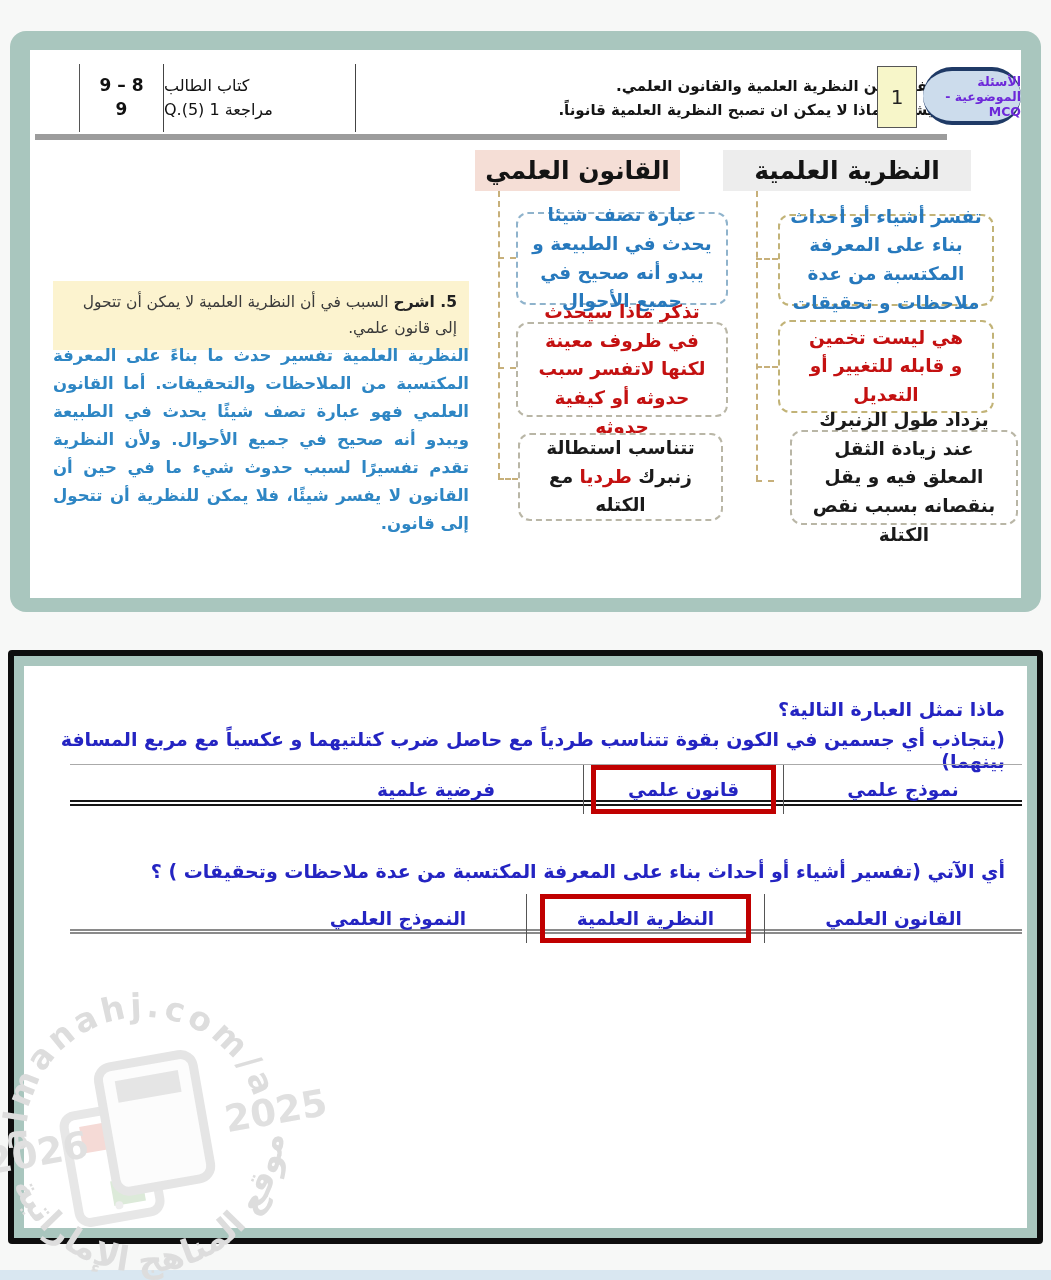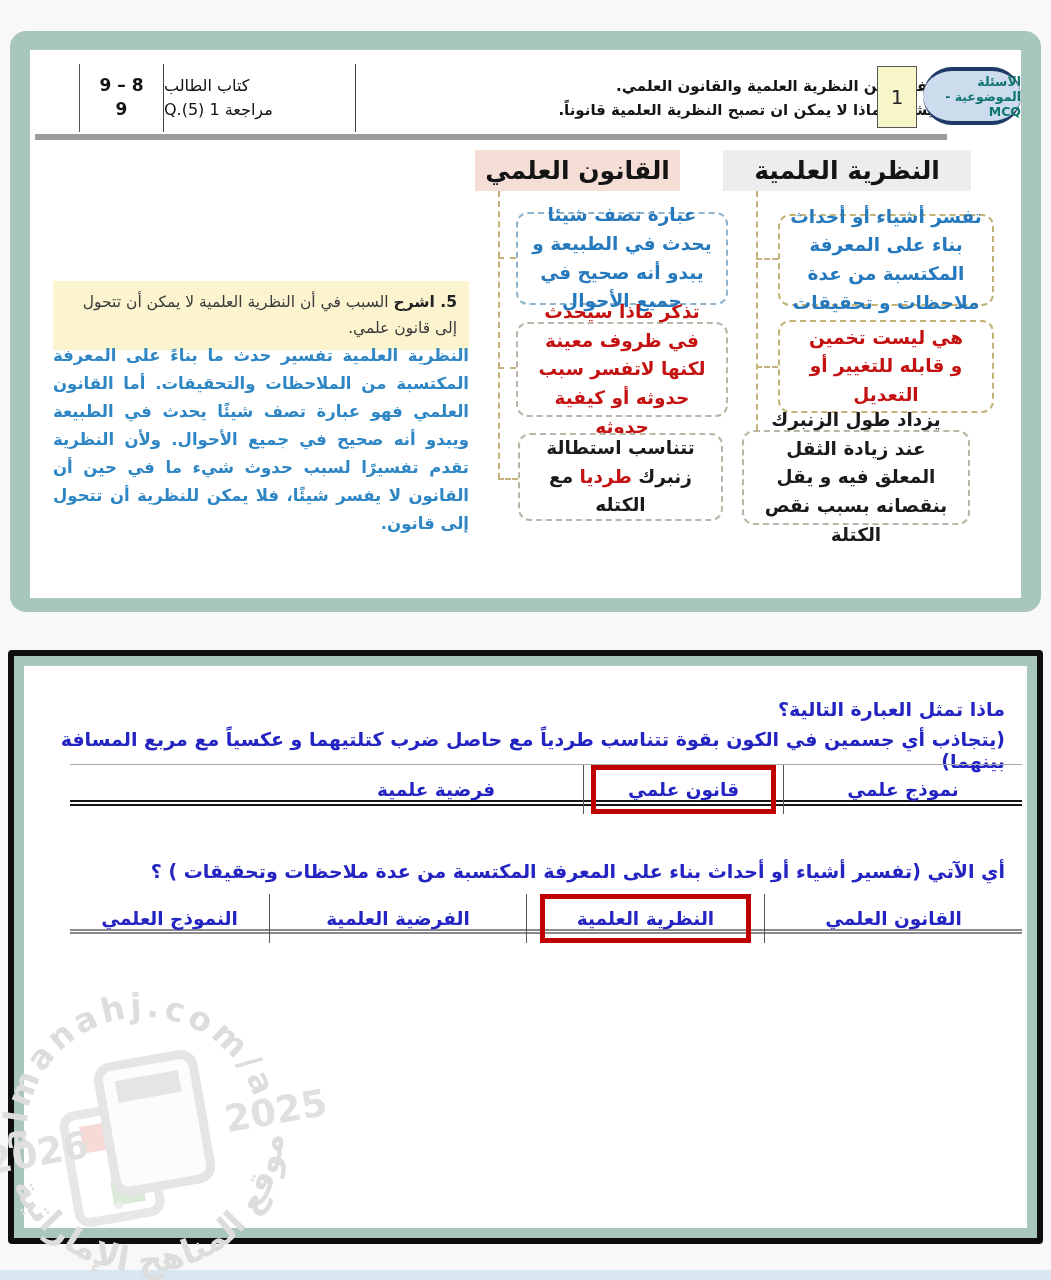--- a/index.html
+++ b/index.html
@@ -23,21 +23,21 @@
   .cell-obj{flex:1;direction:rtl;padding-right:14px;font-weight:bold;font-size:15px;color:#141414;line-height:1.6;}
   .obj-line{display:flex;direction:rtl;align-items:center;gap:7px;}
   .bullet{color:#cc0000;font-size:15px;}
   .hdr-grayline{left:5px;top:84px;width:912px;height:6px;background:#9c9c9c;}
   .cell-num{left:847px;top:16px;width:40px;height:62px;background:#f7f6c9;border:1px solid #555;
       box-sizing:border-box;display:flex;align-items:center;justify-content:center;
       font-size:20px;color:#222;}
   .cell-mcq{left:893px;top:17px;width:98px;height:58px;background:#ccdcec;
       border-top:4px solid #1f3a66;border-bottom:4px solid #1f3a66;box-sizing:border-box;
       display:flex;align-items:center;justify-content:center;direction:rtl;
-      font-size:12.5px;font-weight:bold;color:#0f766e;border-radius:29px;}
+      font-size:12.5px;font-weight:bold;color:#6d28d9;border-radius:29px;}
   
   .col-hdr{height:41px;display:flex;align-items:center;justify-content:center;direction:rtl;
       font-size:25px;font-weight:bold;color:#141414;}
   .law-hdr{left:445px;top:100px;width:205px;background:#f5ded6;}
   .theory-hdr{left:693px;top:100px;width:248px;background:#ededed;}
   
   .vline{width:0;border-left:2px dashed #c7b07a;}
   .hstub{height:0;border-top:2px dashed #c7b07a;}
   
   .cbox{box-sizing:border-box;border:2px dashed #c2b377;border-radius:12px;
@@ -127,21 +127,21 @@
         <span class="red-t">طرديا</span>
         <span>مع الكتله</span>
       </span>
     </div>
     <div class="abs cbox red-t" style="left:748px;top:270px;width:216px;height:93px;">
       <span>
         <span>هي ليست تخمين</span><br>
         <span>و قابله للتغيير أو التعديل</span>
       </span>
     </div>
-    <div class="abs cbox b-gray black-t" style="left:712px;top:380px;width:228px;height:95px;">يزداد طول الزنبرك عند زيادة الثقل المعلق فيه و يقل بنقصانه بسبب نقص الكتلة</div>
+    <div class="abs cbox b-gray black-t" style="left:760px;top:380px;width:228px;height:95px;">يزداد طول الزنبرك عند زيادة الثقل المعلق فيه و يقل بنقصانه بسبب نقص الكتلة</div>
 
     <div class="abs q5">
       <b>5. اشرح</b><span> السبب في أن النظرية العلمية لا يمكن أن تتحول إلى قانون علمي.</span>
     </div>
     <div class="abs answer">النظرية العلمية تفسير حدث ما بناءً على المعرفة المكتسبة من الملاحظات والتحقيقات. أما القانون العلمي فهو عبارة تصف شيئًا يحدث في الطبيعة ويبدو أنه صحيح في جميع الأحوال. ولأن النظرية تقدم تفسيرًا لسبب حدوث شيء ما في حين أن القانون لا يفسر شيئًا، فلا يمكن للنظرية أن تتحول إلى قانون.</div>
 
   </div>
 </div>
 
 <div class="abs panel2">
@@ -159,21 +159,20 @@
       <div class="opt">فرضية علمية</div>
     </div>
 
     <div class="abs q-text" style="right:40px;top:188px;">أي الآتي (تفسير أشياء أو أحداث بناء على المعرفة المكتسبة من عدة ملاحظات وتحقيقات ) ؟</div>
 
     <div class="abs opt-row row2">
       <div class="opt">القانون العلمي</div>
       <div class="opt">
         <span class="red-box">النظرية العلمية</span>
       </div>
-      <div class="opt">الفرضية العلمية</div>
       <div class="opt">النموذج العلمي</div>
     </div>
 
   </div>
 </div>
 
 <svg class="abs wm" width="340" height="310" viewBox="0 0 340 310">
   <g transform="rotate(-10 155 150)">
     <defs>
       <path id="arcTop" d="M 38 152 A 117 117 0 0 1 272 152"></path>

